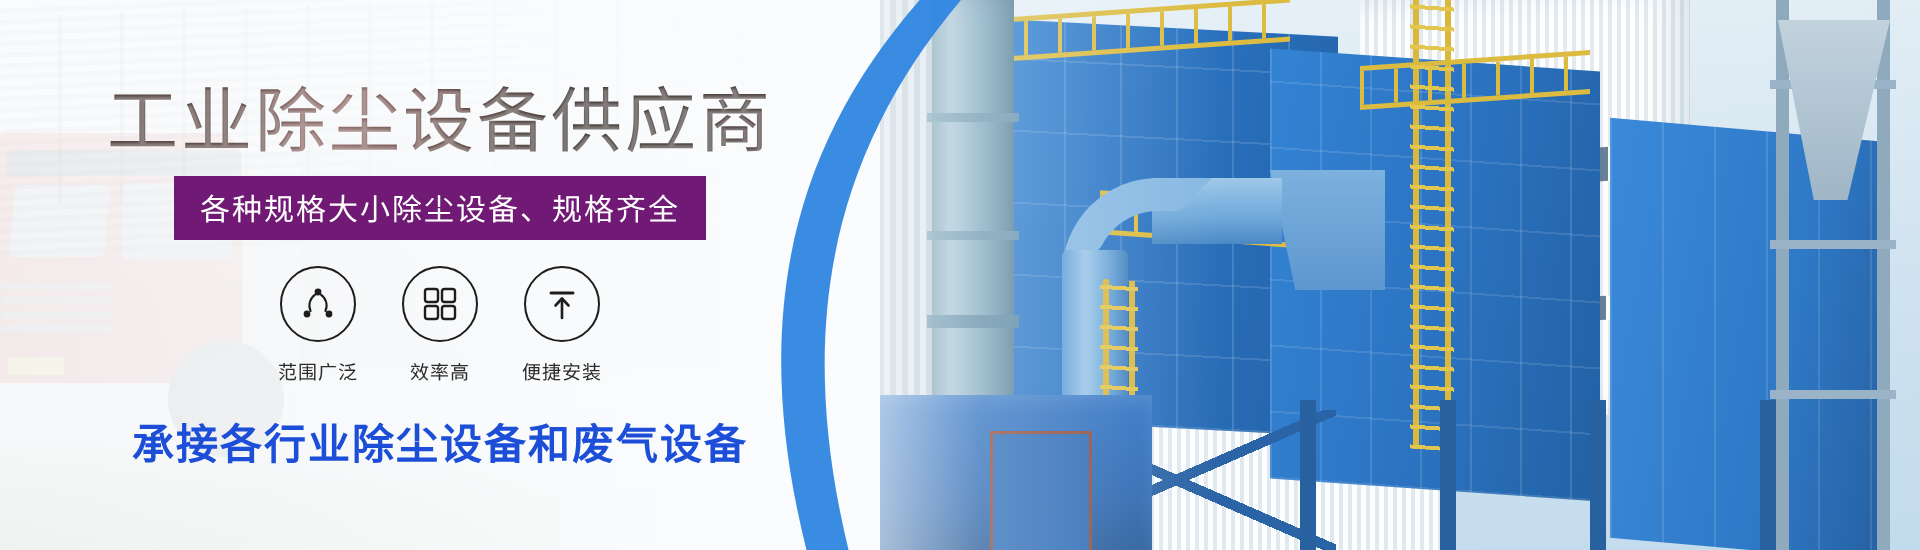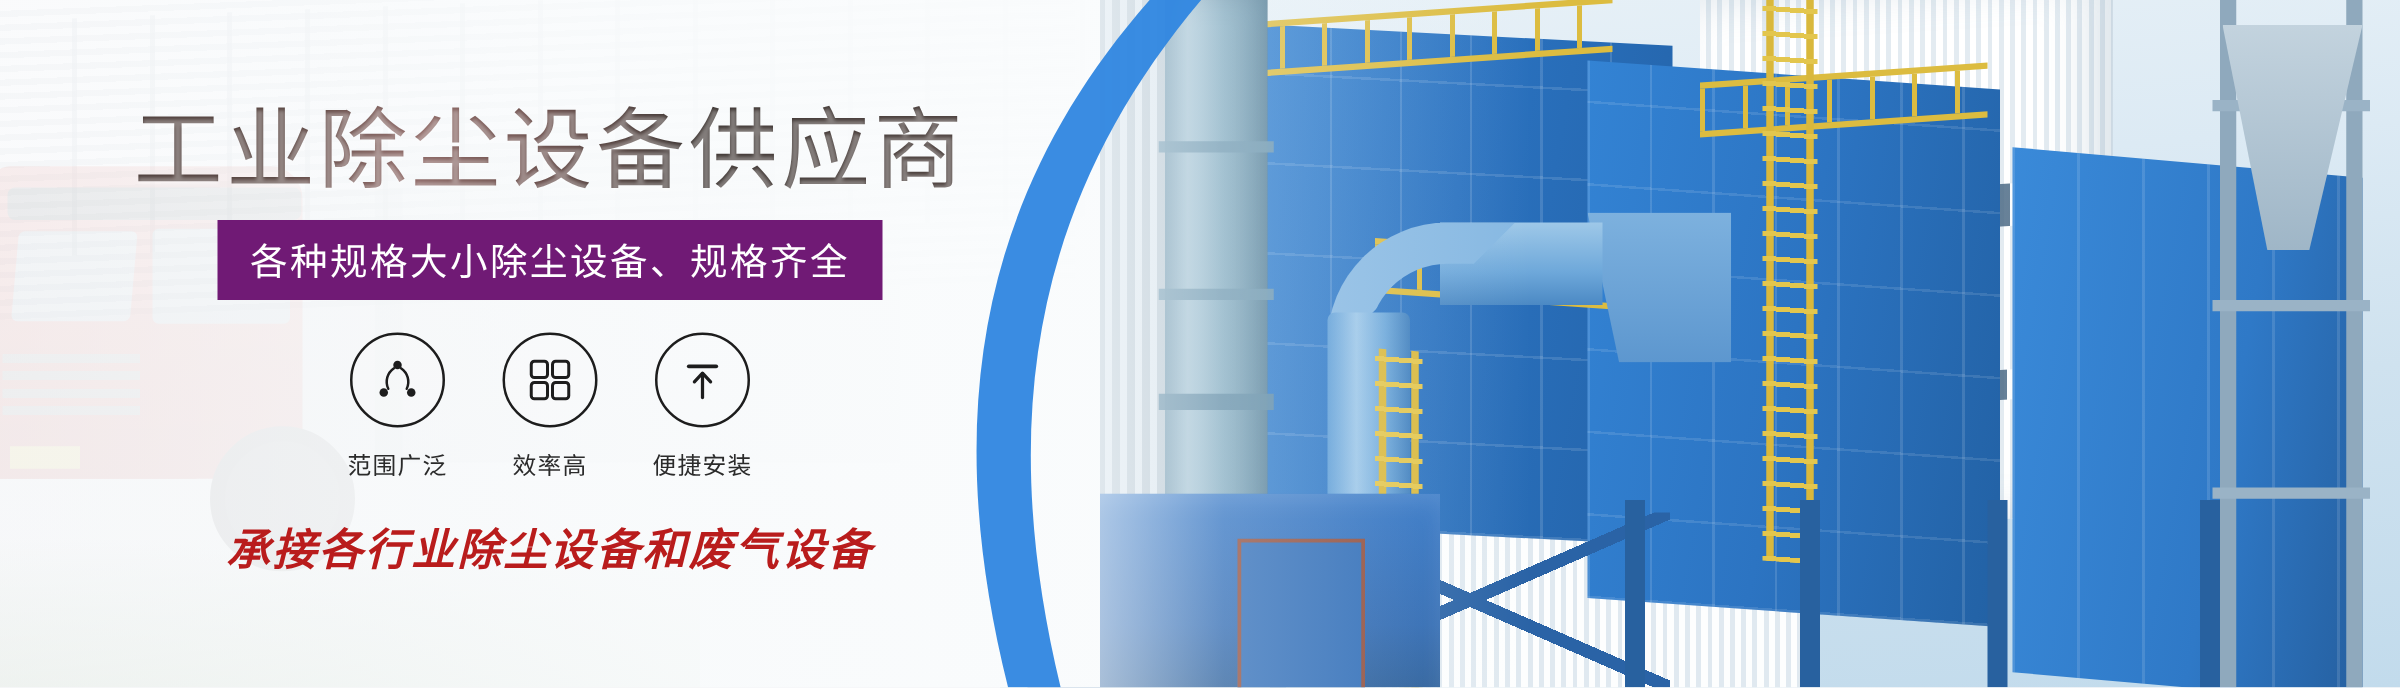--- a/index.html
+++ b/index.html
@@ -288,23 +288,22 @@
   .feature .circle{
     width:72px;height:72px;border-radius:50%;
     border:2.5px solid #1d1d1d;
     display:flex;align-items:center;justify-content:center;
     background:rgba(255,255,255,.12);
   }
   .feature .flabel{
     margin-top:15px;font-size:19px;color:#2b2b2b;letter-spacing:1px;white-space:nowrap;
   }
   .tagline{
-    font-size:35px;color:#b91c1c;font-weight:600;letter-spacing:2px;white-space:nowrap;
+    font-size:42px;color:#1d4ed8;font-weight:600;letter-spacing:2px;white-space:nowrap;
     margin-top:6px;
-    font-style:italic;
   }
 </style>
 </head>
 <body>
 
 <div class="banner">
 
   <div class="photo">
     <div class="sky"></div>
     <div class="white-bldg"></div>

